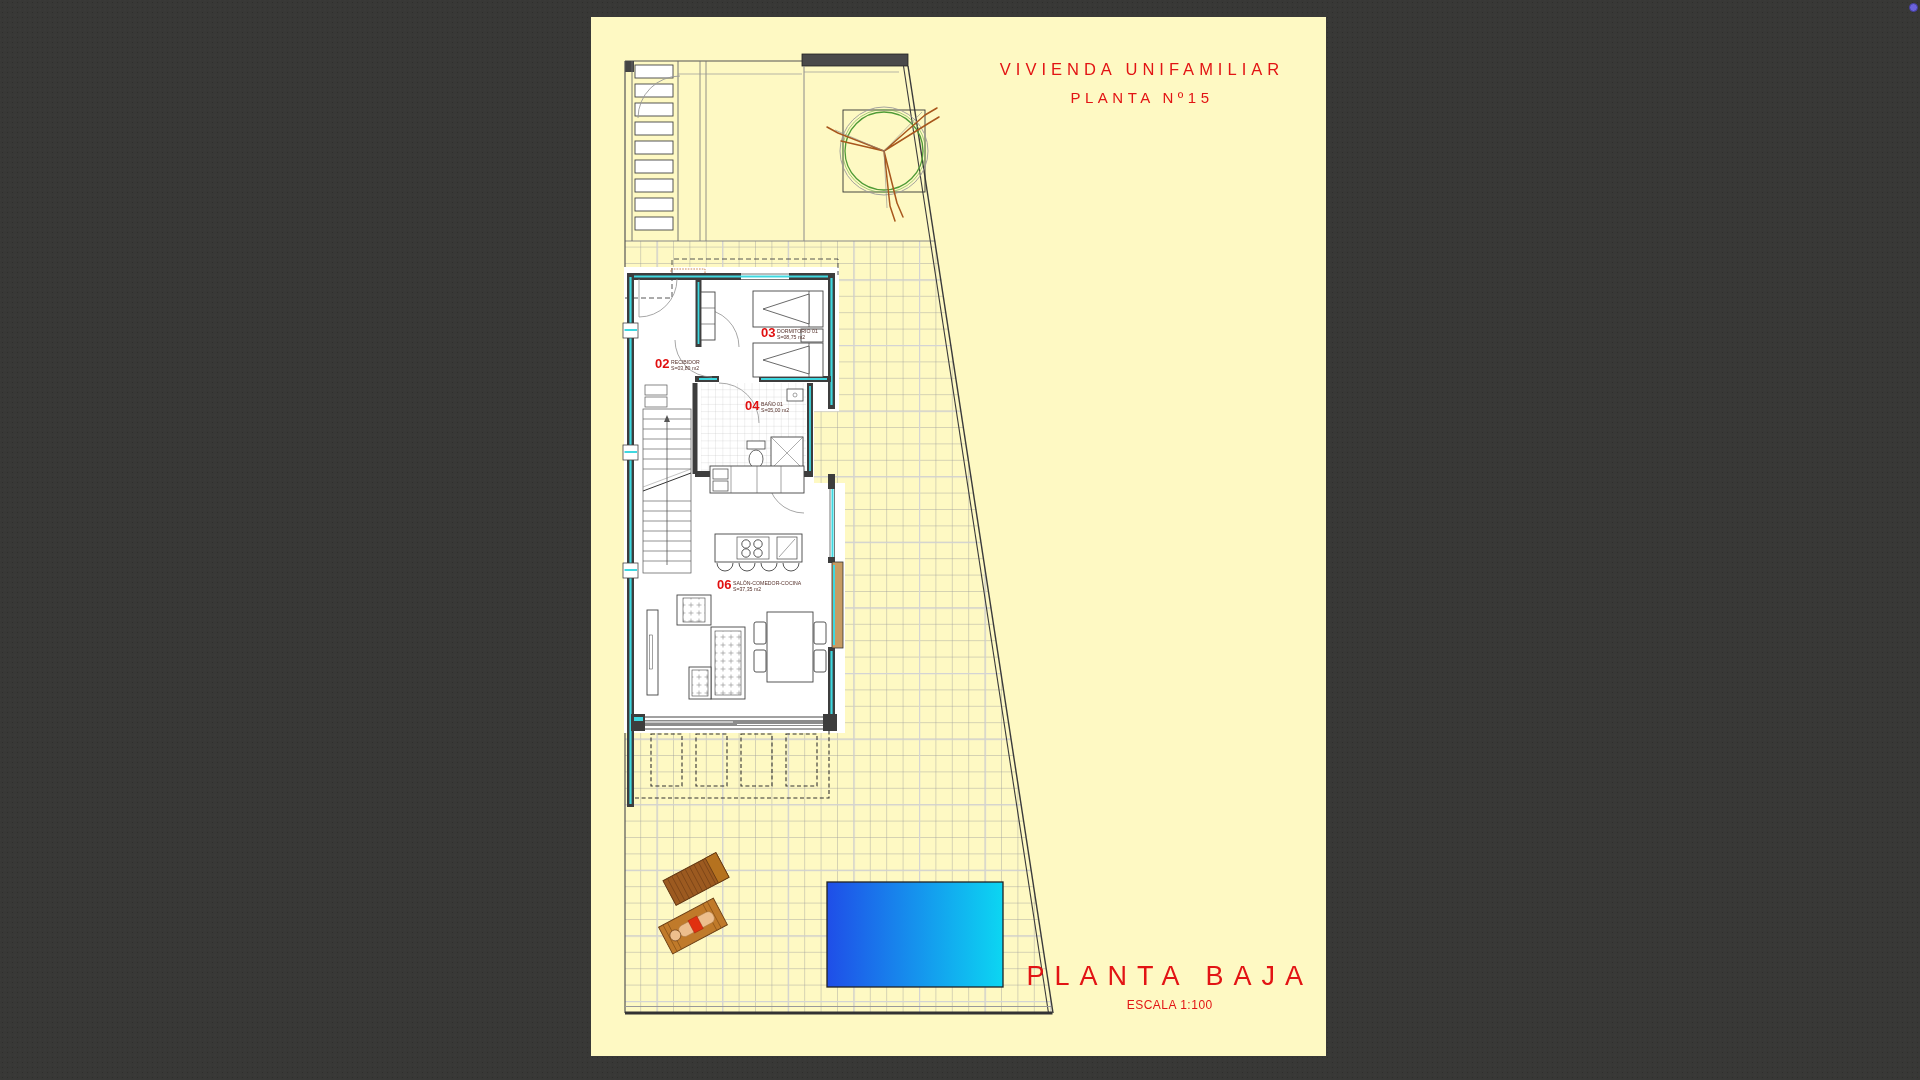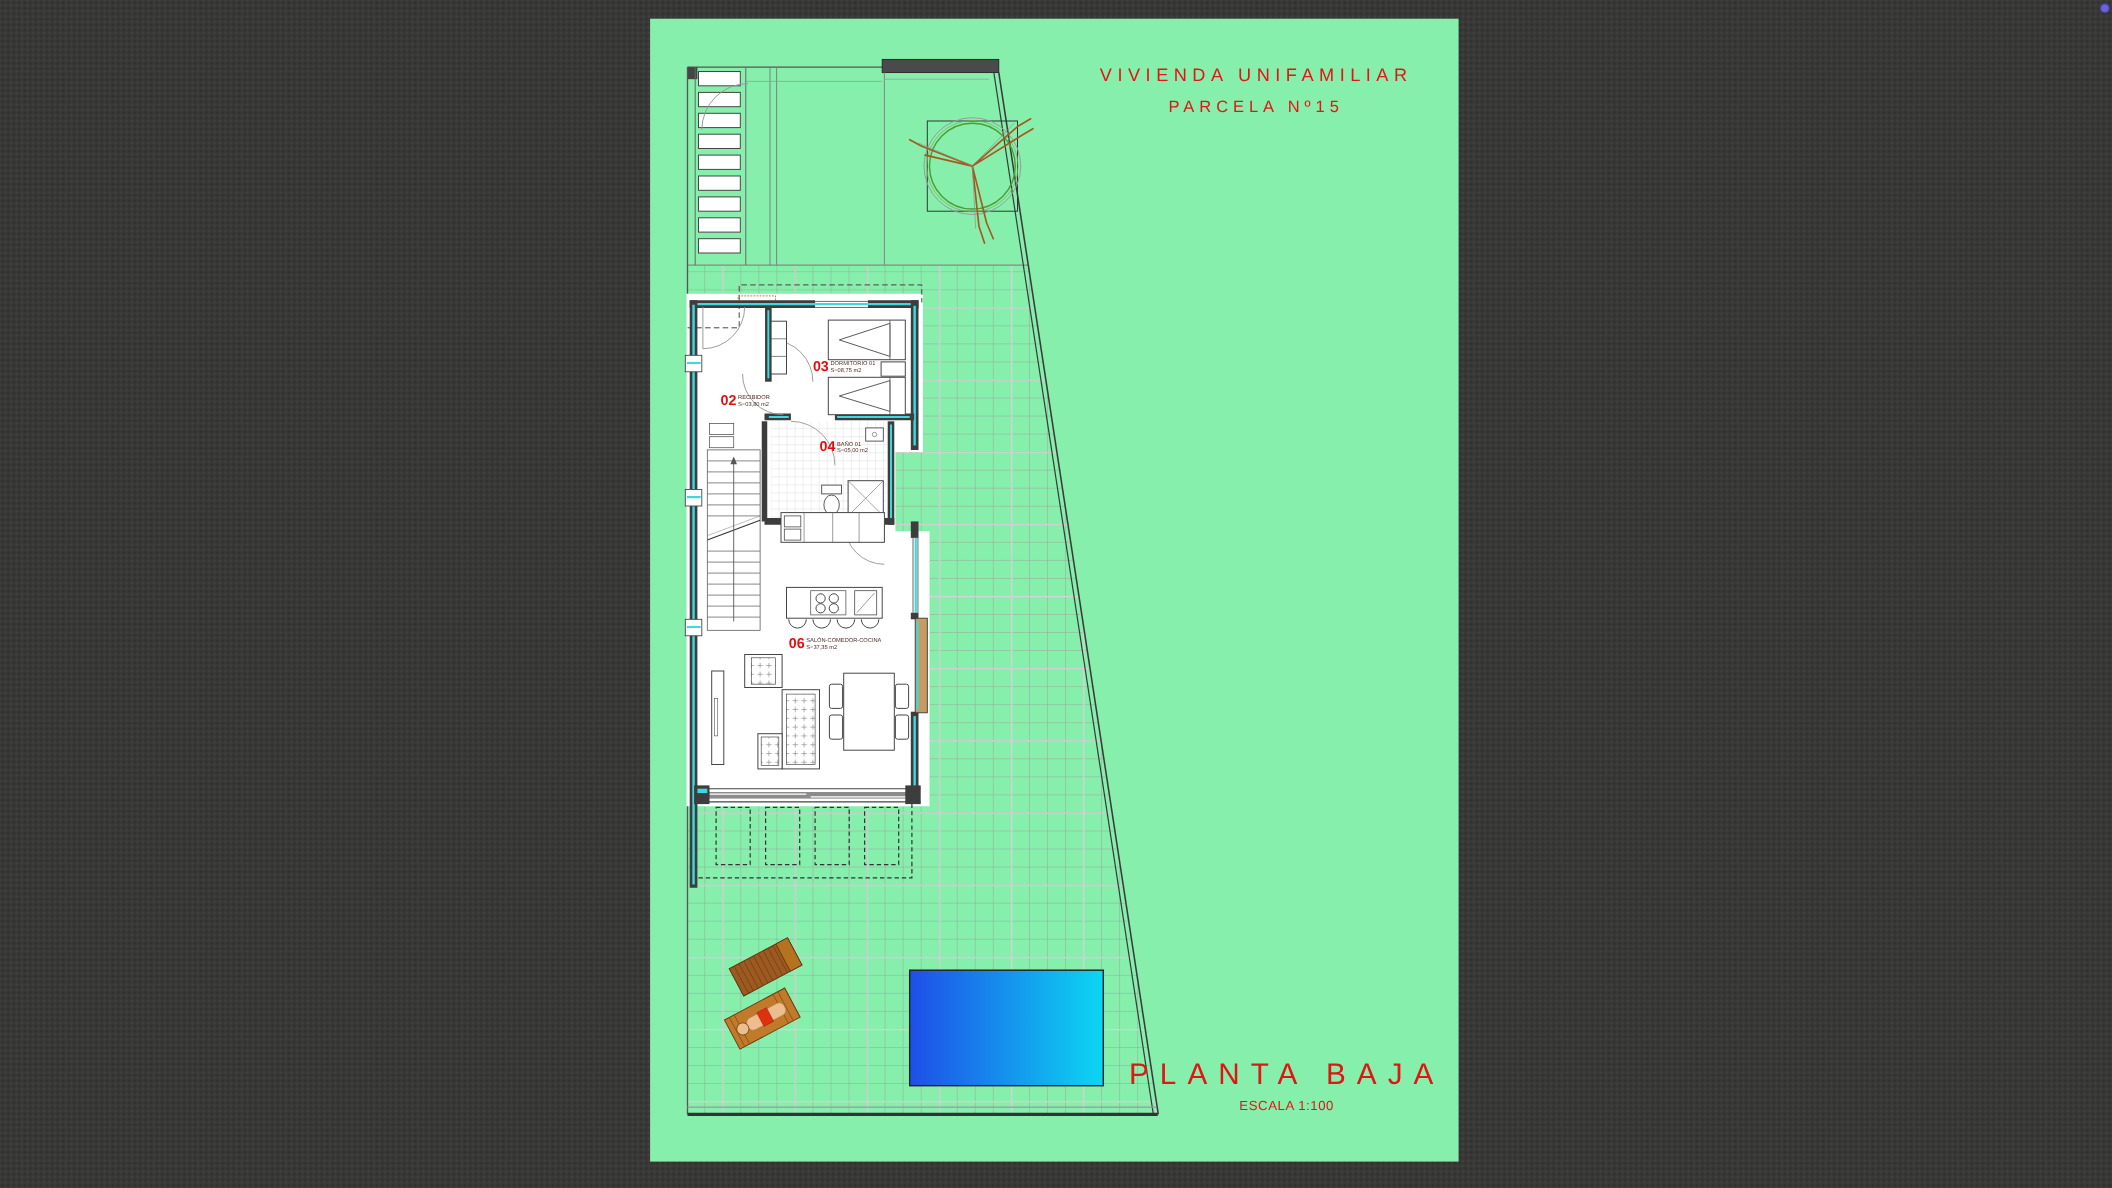--- a/index.html
+++ b/index.html
@@ -4,21 +4,21 @@
 <style>
   html,body{margin:0;padding:0;}
   body{
     width:1920px;height:1080px;position:relative;overflow:hidden;
     background-color:#383836;
     background-image:radial-gradient(circle,#2e2e2c 0.8px,transparent 1px),
                      radial-gradient(circle,#41413f 0.7px,transparent 0.9px);
     background-size:5px 5px,5px 5px;background-position:0 0,2.5px 2.5px;
     font-family:"Liberation Sans",sans-serif;
   }
-  .page{position:absolute;left:591px;top:17px;width:735px;height:1039px;background:#86efac;}
+  .page{position:absolute;left:591px;top:17px;width:735px;height:1039px;background:#fef9c3;}
   .plan-svg{position:absolute;left:0;top:0;width:735px;height:1039px;}
   .red{color:#e21414;}
   .title-block{position:absolute;left:381px;top:44px;width:340px;text-align:center;line-height:1;}
   .title-line1{font-size:16.5px;letter-spacing:5px;white-space:nowrap;}
   .title-line2{font-size:15px;letter-spacing:4.5px;margin-top:12px;white-space:nowrap;}
   .area-block{position:absolute;left:394px;top:265px;width:332px;font-size:16px;line-height:21px;}
   .area-row{position:relative;white-space:nowrap;}
   .area-val{position:absolute;left:237px;top:0;}
   .area-gap{height:20px;}
   .footer-block{position:absolute;right:13px;top:946px;text-align:center;line-height:1;}
@@ -259,21 +259,21 @@
       <g>
         <rect x="-15" y="-6" width="38" height="12" rx="5" fill="#edbe8d" stroke="#a97a48" stroke-width="0.5"></rect>
         <circle cx="-20" cy="0" r="5.5" fill="#edbe8d" stroke="#5e3310" stroke-width="0.6"></circle>
         <rect x="-2" y="-7" width="10" height="14" fill="#e03010" stroke="#8c1c08" stroke-width="0.4"></rect>
       </g>
     </g>
   </svg>
 
   <div class="title-block red">
     <div class="title-line1">VIVIENDA UNIFAMILIAR</div>
-    <div class="title-line2">PARCELA Nº15</div>
+    <div class="title-line2">PLANTA Nº15</div>
   </div>
 
 
   <div class="footer-block red">
     <div class="footer-title">PLANTA BAJA</div>
     <div class="footer-scale">ESCALA 1:100</div>
   </div>
 
   <div class="room-label" style="left:64px;top:341px;">
     <span class="room-num">02</span>
@@ -282,21 +282,21 @@
       <span>S=03,80 m2</span>
     </span>
   </div>
   <div class="room-label" style="left:126px;top:562px;">
     <span class="room-num">06</span>
     <span class="room-txt">
       <span>SALÓN-COMEDOR-COCINA</span><br>
       <span>S=37,35 m2</span>
     </span>
   </div>
-  <div class="room-label" style="left:148px;top:310px;">
+  <div class="room-label" style="left:170px;top:310px;">
     <span class="room-num">03</span>
     <span class="room-txt">
       <span>DORMITORIO 01</span><br>
       <span>S=08,75 m2</span>
     </span>
   </div>
   <div class="room-label" style="left:154px;top:383px;">
     <span class="room-num">04</span>
     <span class="room-txt">
       <span>BAÑO 01</span><br>

